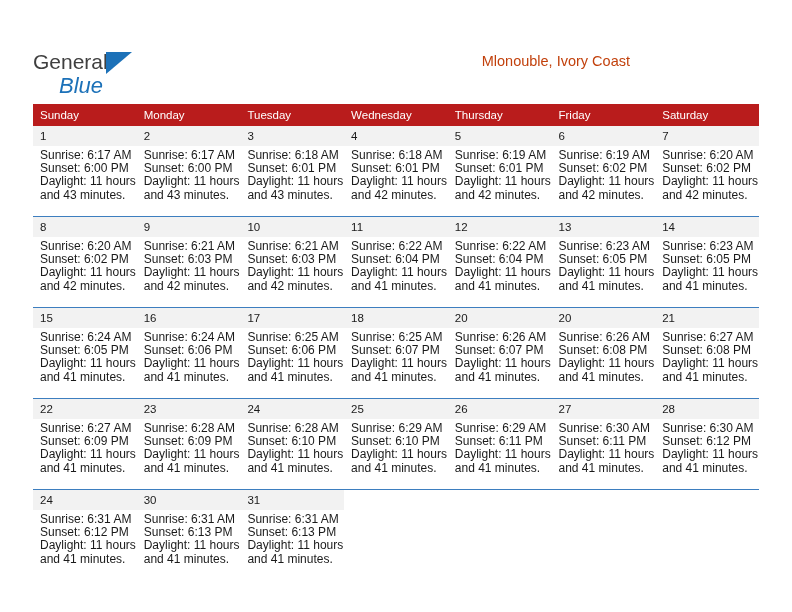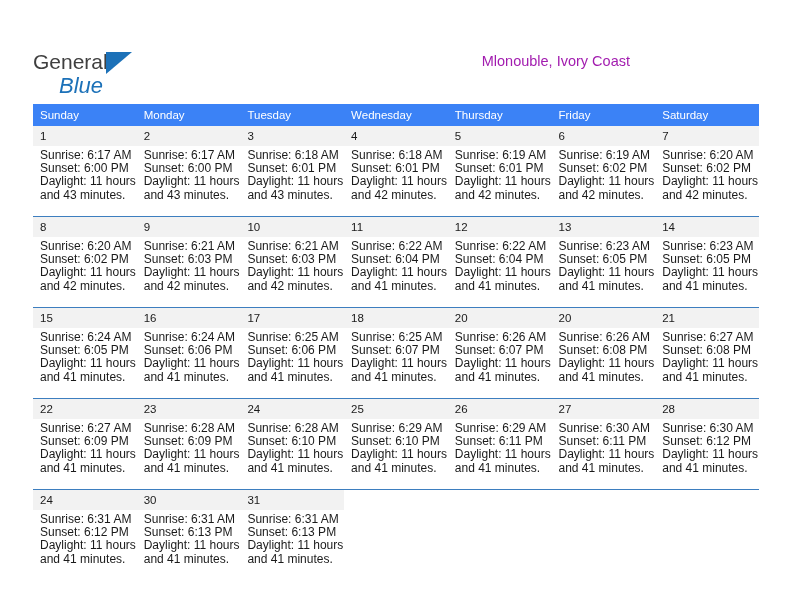--- a/index.html
+++ b/index.html
@@ -76,35 +76,35 @@
     font-size: 30px;
     line-height: 36px;
     color: #1a1a1a;
     font-weight: normal;
     white-space: nowrap;
   }
   .cal-subtitle {
     margin-top: 6px;
     font-size: 14.5px;
     line-height: 18px;
-    color: #a21caf;
+    color: #c2410c;
     white-space: nowrap;
   }
 
   
   .calendar {
     position: absolute;
     left: 33px;
     top: 104px;
     width: 726px;
     border-collapse: collapse;
     table-layout: fixed;
   }
   .calendar th {
-    background: #3b82f6;
+    background: #b91c1c;
     color: #ffffff;
     font-size: 11.5px;
     font-weight: normal;
     text-align: left;
     padding: 5px 0 5px 7px;
     height: 12px;
     border: 0;
   }
   .calendar td {
     vertical-align: top;

